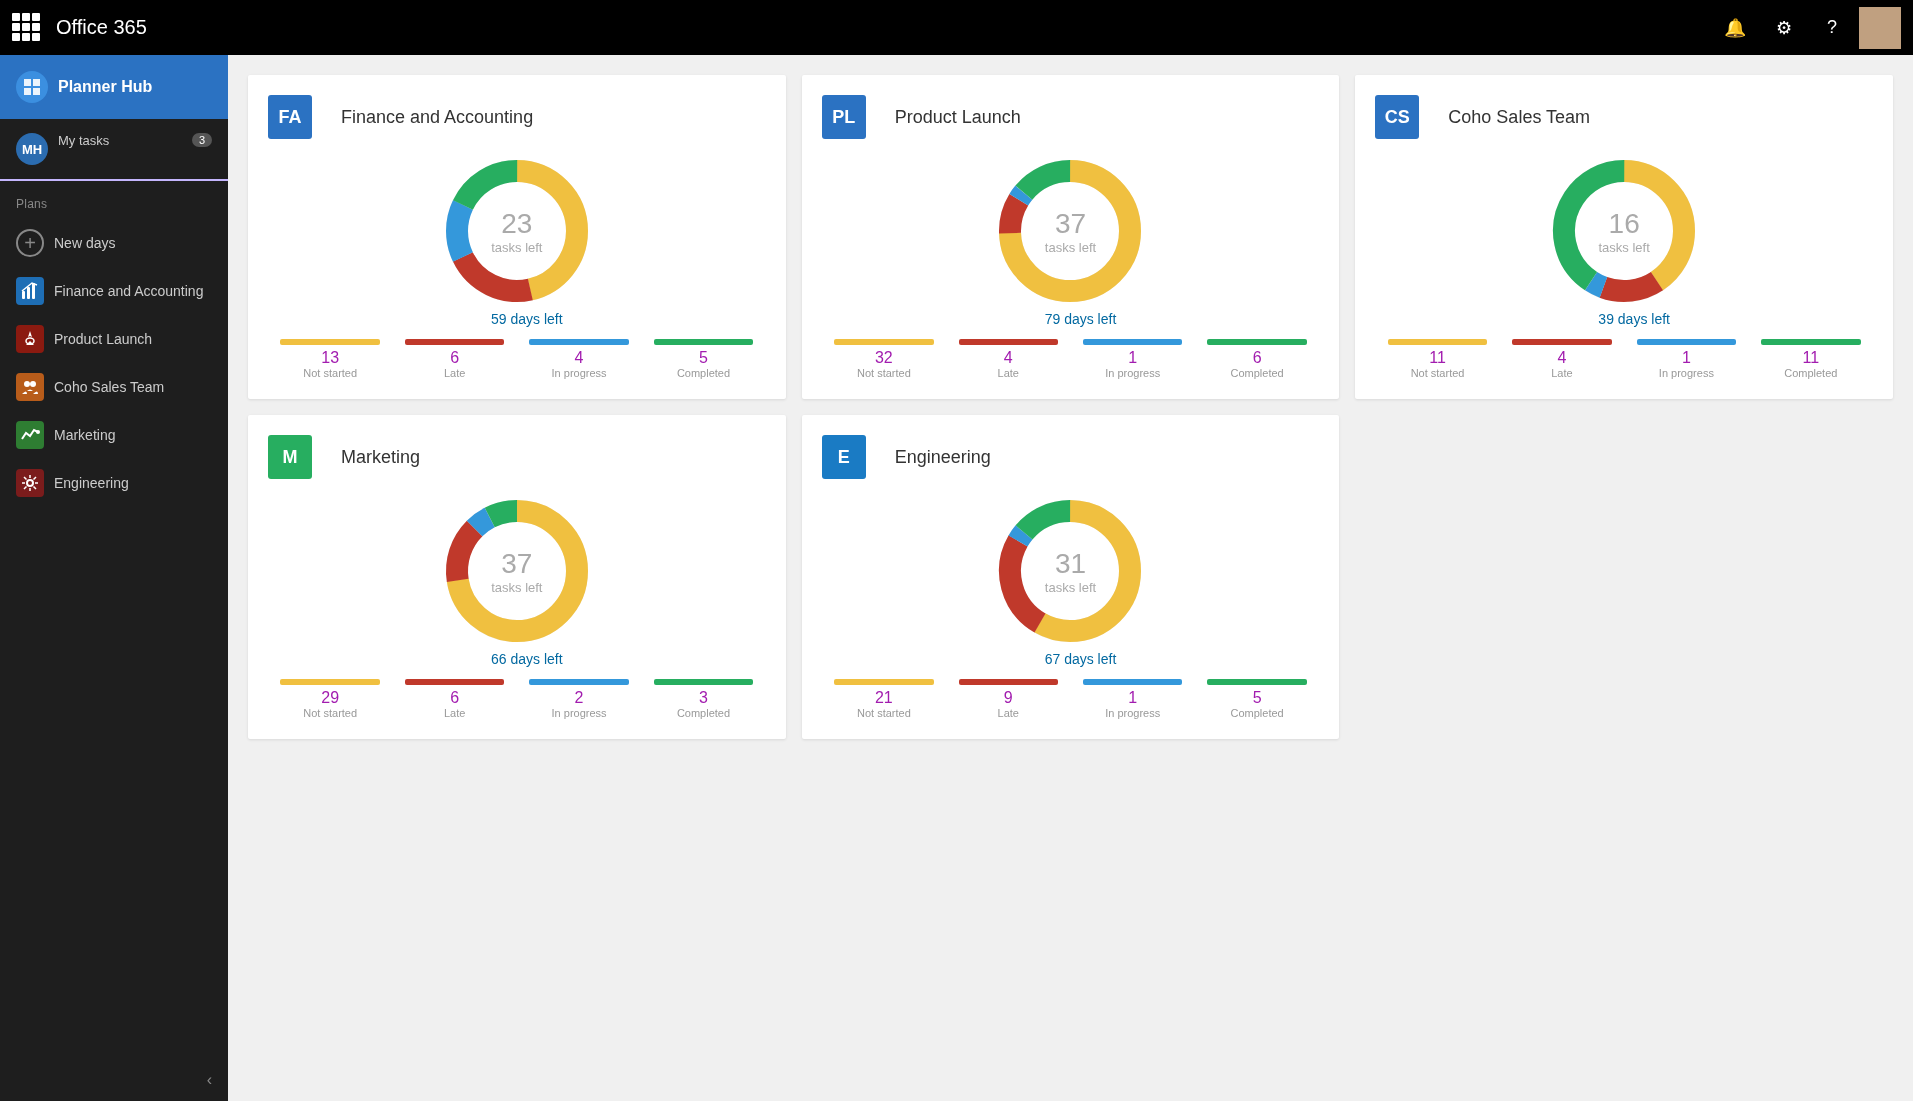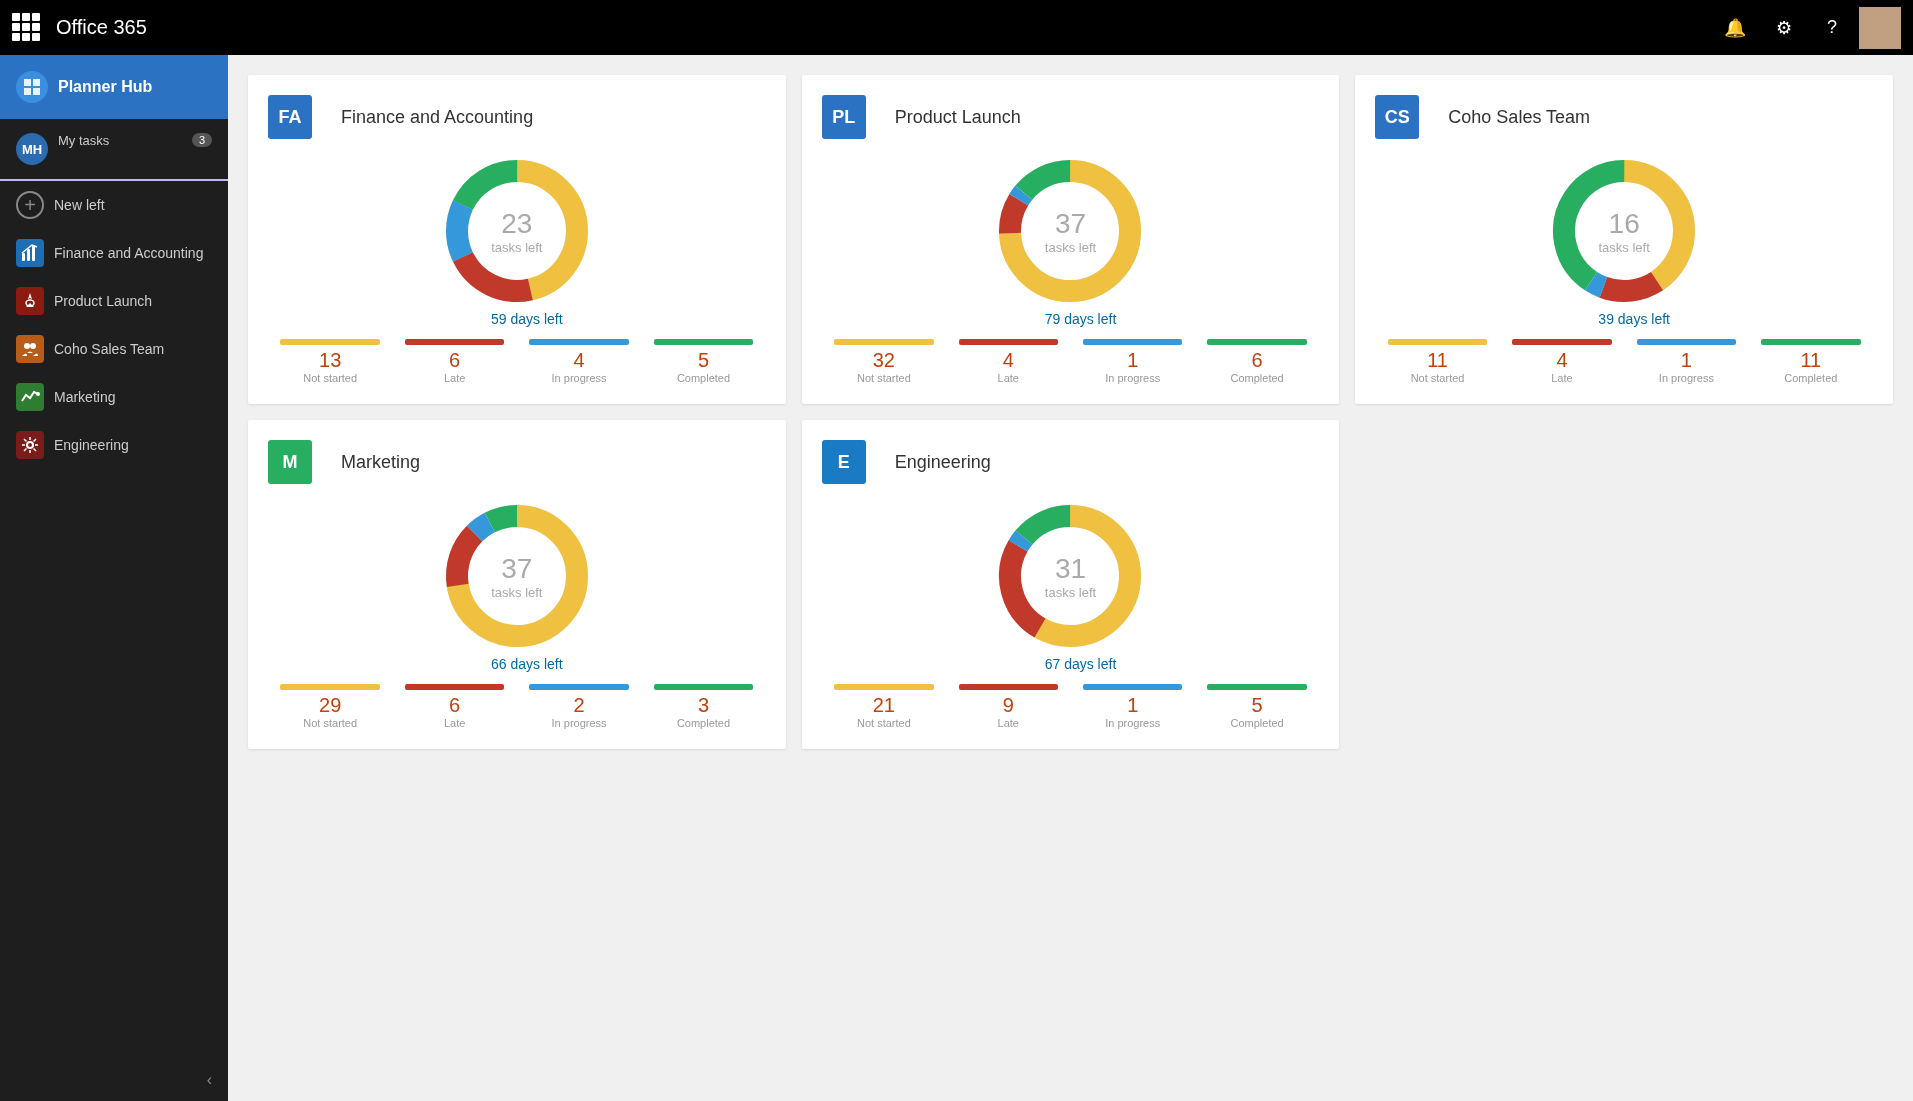--- a/index.html
+++ b/index.html
@@ -141,21 +141,21 @@
     .days-left { font-size: 14px; color: #0369a1; margin-left: 20px; }
 
     .stats-row {
       display: flex; gap: 0; justify-content: space-around; width: 100%;
     }
     .stat-item { text-align: center; flex: 1; }
     .stat-bar {
       height: 6px; border-radius: 2px; margin: 0 auto 4px;
       width: 80%;
     }
-    .stat-value { font-size: 20px; color: #c2410c; font-weight: 400; }
+    .stat-value { font-size: 16px; color: #a21caf; font-weight: 400; }
     .stat-name { font-size: 11px; color: #999; }
   </style>
 </head>
 <body>
 
 <div class="topbar">
   <div class="topbar-waffle">
     <div class="topbar-waffle-dot"></div>
       <div class="topbar-waffle-dot"></div>
       <div class="topbar-waffle-dot"></div>
@@ -190,24 +190,25 @@
       </div>
       <span class="sidebar-hub-label">Planner Hub</span>
     </div>
 
     <div class="sidebar-my-tasks">
       <div class="sidebar-my-tasks-icon">MH</div>
       <span class="sidebar-my-tasks-label">My tasks</span>
       <span class="sidebar-badge">3</span>
     </div>
 
+    <div class="sidebar-plans-label">Plans</div>
 
     <div class="sidebar-new-plan">
       <div class="sidebar-new-plan-icon">+</div>
-      <span class="sidebar-new-plan-label">New left</span>
+      <span class="sidebar-new-plan-label">New days</span>
     </div>
 
     <div class="sidebar-plan-item">
       <div class="sidebar-plan-icon" style="background:#1e6eb5;">
         <svg width="20" height="20" viewBox="0 0 20 20" fill="white">
           <rect x="2" y="10" width="3" height="8" rx="1"></rect>
           <rect x="7" y="6" width="3" height="12" rx="1"></rect>
           <rect x="12" y="2" width="3" height="16" rx="1"></rect>
           <polyline points="2,10 7,6 12,2 17,4" stroke="white" stroke-width="1.5" fill="none"></polyline>
         </svg>

